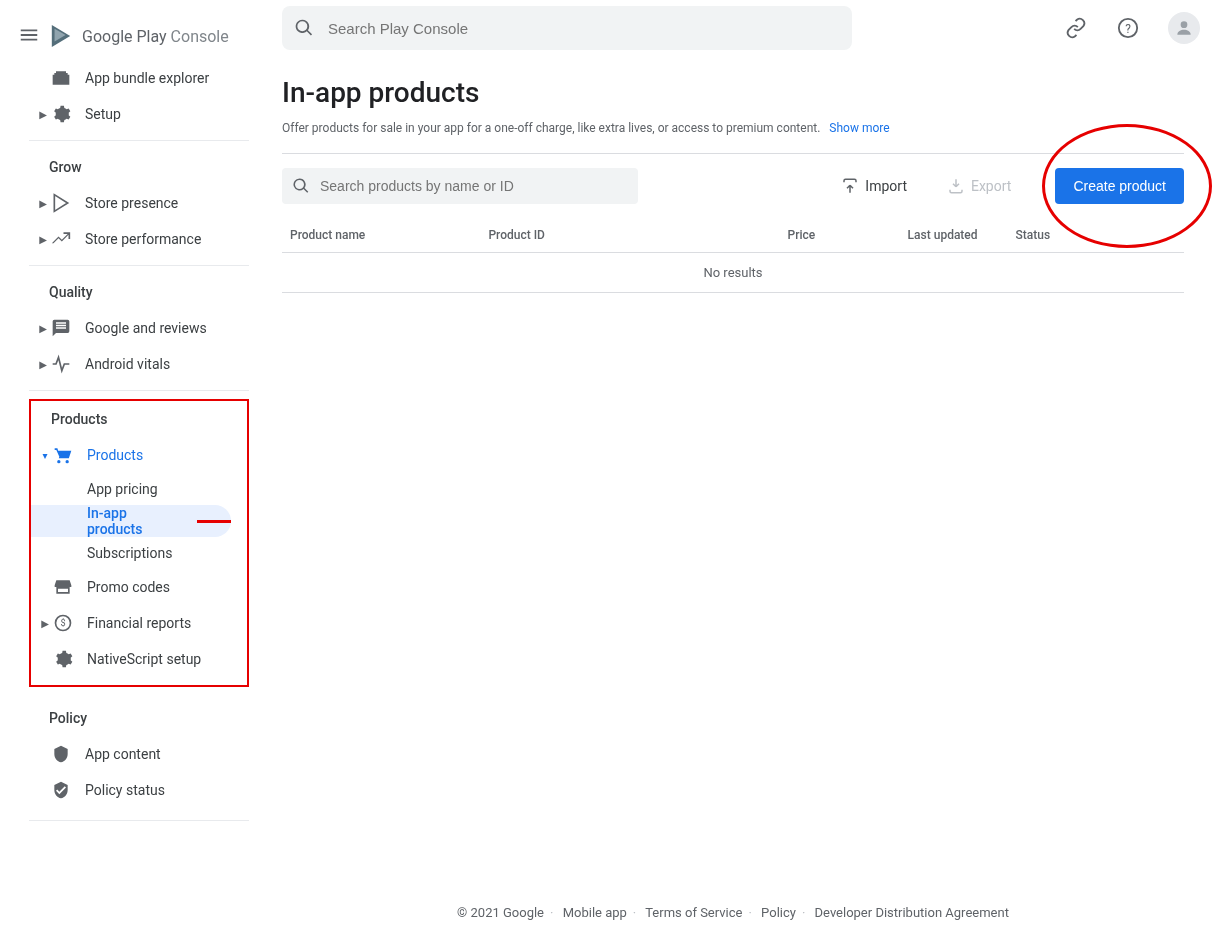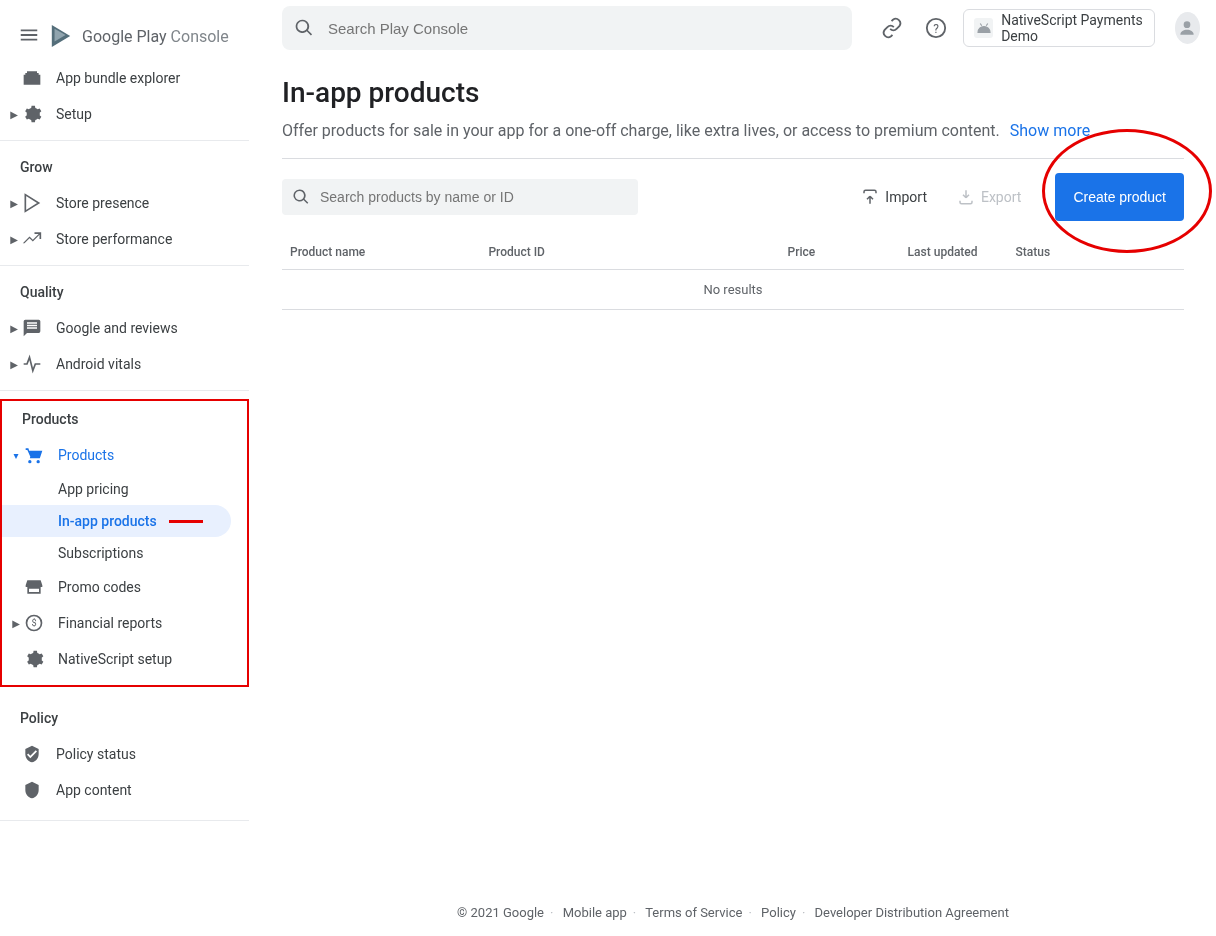--- a/index.html
+++ b/index.html
@@ -16,21 +16,21 @@
 
   
   .sidebar { width: 250px; flex-shrink: 0; border-right: 1px solid #fff; display: flex; flex-direction: column; }
   .logo-row { display: flex; align-items: center; height: 56px; padding: 16px 8px 0 18px; gap: 10px; }
   .menu-icon svg { width: 22px; height: 22px; fill:#5f6368; }
   .play-logo { display:flex; align-items:center; gap:6px; }
   .play-logo .triangle { width:22px; height:26px; }
   .play-logo-text { font-size:16px; color:#5f6368; margin-left:4px;}
   .play-logo-text .bold { color:#5f6368; font-weight:400;}
   .play-logo-text .light { color:#80868b; font-weight:400;}
-  .sidebar-list { flex:1; overflow-y:auto; padding-top:4px;}
+  .sidebar-list { flex:1; overflow-y:auto; padding-top:4px;margin-left:29px;}
   .section-divider { height:1px; background:#e8eaed; margin:8px 0; }
   .section-label { padding: 10px 20px 10px 20px; font-size:14px; color:#3c4043; font-weight:500;}
   .nav-row { display:flex; align-items:center; height:36px; padding:0 16px 0 8px; cursor:pointer; color:#3c4043; font-size:14px; position:relative;}
   .nav-row .caret { width:12px; display:flex; justify-content:center; font-size:10px; color:#5f6368;}
   .nav-row .nav-icon { width:20px; height:20px; margin:0 14px 0 2px; display:flex; align-items:center; justify-content:center; color:#5f6368; }
   .nav-row .nav-icon svg { width:20px; height:20px; fill:#5f6368; }
   .nav-row.active { color:#1a73e8;}
   .nav-row.active .nav-icon svg { fill:#1a73e8; }
   .nav-sub { padding-left: 56px; height:32px; display:flex; align-items:center; font-size:14px; color:#3c4043; cursor:pointer;}
   .nav-sub.selected { background:#e8f0fe; color:#1a73e8; border-radius: 0 16px 16px 0; margin-right:16px; font-weight:500;}
@@ -47,35 +47,35 @@
   .top-icon-btn { width:40px; height:40px; display:flex; align-items:center; justify-content:center; color:#5f6368; cursor:pointer;}
   .top-icon-btn svg { width:22px; height:22px; fill:#5f6368;}
   .app-chip { border:1px solid #dadce0; border-radius:6px; height:38px; display:flex; align-items:center; padding:0 10px; gap:8px; font-size:14px; color:#3c4043;}
   .app-chip-icon { width:24px; height:20px; background:#f1f3f4; border-radius:3px; display:flex; align-items:center; justify-content:center;}
   .app-chip-icon svg{ width:18px; height:12px; fill:#9aa0a6;}
   .avatar { width:32px; height:32px; border-radius:50%; background:#e8eaed; display:flex; align-items:center; justify-content:center; margin-left:8px;}
   .avatar svg { width:20px; height:20px; fill:#9aa0a6;}
 
   .content { padding: 20px 32px 0 32px; flex:1; display:flex; flex-direction:column; position:relative;}
   h1 { font-size:28px; font-weight:500; color:#202124; margin-bottom:12px;}
-  .subtitle { font-size:16px; color:#5f6368; margin-bottom:18px;}
+  .subtitle { font-size:12px; color:#5f6368; margin-bottom:18px;}
   .subtitle a { color:#1a73e8; text-decoration:none; margin-left:6px;}
   .divider { height:1px; background:#dadce0;}
 
-  .toolbar { display:flex; align-items:center; padding:14px 0; gap:18px;}
+  .toolbar { display:flex; align-items:center; padding:14px 0; gap:28px;}
   .search-small { width:356px; background:#f1f3f4; border-radius:4px; height:36px; display:flex; align-items:center; padding:0 10px; gap:10px;}
   .search-small svg{ width:18px; height:18px; fill:#5f6368;}
   .search-small input { flex:1; border:0; background:transparent; font-size:14px; color:#5f6368; outline:none;}
   .toolbar-spacer{flex:1;}
   .tool-btn { display:flex; align-items:center; gap:6px; color:#3c4043; font-size:14px; cursor:pointer; padding:0 6px;}
   .tool-btn.disabled { color:#bdc1c6; cursor:default;}
   .tool-btn svg{ width:18px; height:18px; }
   .tool-btn:not(.disabled) svg{ fill:#5f6368;}
   .tool-btn.disabled svg{ fill:#bdc1c6;}
-  .primary-btn { background:#1a73e8; color:#fff; border:0; border-radius:4px; height:48px; padding:0 18px; font-size:14px; font-weight:500; cursor:pointer; margin-left:10px;}
+  .primary-btn { background:#1a73e8; color:#fff; border:0; border-radius:4px; height:36px; padding:0 18px; font-size:14px; font-weight:500; cursor:pointer; margin-left:10px;}
 
   table { width:100%; border-collapse:collapse;}
   th { text-align:left; font-size:12px; font-weight:500; color:#5f6368; padding:10px 8px; border-bottom:1px solid #dadce0;}
   .no-results td { text-align:center; font-size:13px; color:#5f6368; padding:12px; border-bottom:1px solid #dadce0;}
 
   .red-ellipse { position:absolute; border:3px solid #e60000; border-radius:50%; pointer-events:none;}
   
   .footer { position:fixed; bottom:16px; left:250px; right:0; text-align:center; font-size:13px; color:#5f6368;}
   .footer a { color:#5f6368; text-decoration:none;}
   .footer .sep { margin:0 6px; color:#bdc1c6;}
@@ -207,33 +207,33 @@
             </span>
           <span>NativeScript setup</span>
         </div>
       </div>
 
       <div class="section-label" style="padding-top:23px">Policy</div>
       <div class="nav-row">
         <span class="caret"></span>
         <span class="nav-icon">
             <svg viewBox="0 0 24 24">
+              <path d="M12 2l8 4v6c0 5-3.4 9.3-8 10-4.6-.7-8-5-8-10V6zM11 10h2v6h-2zm0-3h2v2h-2z"></path>
+            </svg>
+          </span>
+        <span>App content</span>
+      </div>
+      <div class="nav-row">
+        <span class="caret"></span>
+        <span class="nav-icon">
+            <svg viewBox="0 0 24 24">
               <path d="M12 2l8 4v6c0 5-3.4 9.3-8 10-4.6-.7-8-5-8-10V6zM10 14l-2.5-2.5L6 13l4 4 8-8-1.5-1.5z"></path>
             </svg>
           </span>
         <span>Policy status</span>
-      </div>
-      <div class="nav-row">
-        <span class="caret"></span>
-        <span class="nav-icon">
-            <svg viewBox="0 0 24 24">
-              <path d="M12 2l8 4v6c0 5-3.4 9.3-8 10-4.6-.7-8-5-8-10V6zM11 10h2v6h-2zm0-3h2v2h-2z"></path>
-            </svg>
-          </span>
-        <span>App content</span>
       </div>
       <div class="section-divider" style="margin-top:12px"></div>
     </div>
   </aside>
 
   <div class="main">
     <div class="topbar">
       <div class="search-large">
         <svg viewBox="0 0 24 24">
             <path d="M10 2a8 8 0 105.3 14l5 5 1.4-1.4-5-5A8 8 0 0010 2zm0 2a6 6 0 110 12 6 6 0 010-12z"></path>
@@ -245,28 +245,20 @@
           <svg viewBox="0 0 24 24">
             <path d="M10 13a5 5 0 007 0l3-3a5 5 0 00-7-7l-1.5 1.5M14 11a5 5 0 00-7 0l-3 3a5 5 0 007 7l1.5-1.5" fill="none" stroke="#5f6368" stroke-width="2"></path>
           </svg>
         </div>
       <div class="top-icon-btn">
           <svg viewBox="0 0 24 24">
             <circle cx="12" cy="12" r="10" fill="none" stroke="#5f6368" stroke-width="2"></circle>
             <text x="12" y="17" text-anchor="middle" font-size="13" fill="#5f6368">?</text>
           </svg>
         </div>
-      <div class="app-chip">
-        <span class="app-chip-icon">
-            <svg viewBox="0 0 24 16">
-              <path d="M4 14a8 8 0 0116 0zM7 2l2 3M17 2l-2 3" stroke="#9aa0a6" stroke-width="1.5" fill="#9aa0a6"></path>
-            </svg>
-          </span>
-        <span>NativeScript Payments Demo</span>
-      </div>
       <div class="avatar">
           <svg viewBox="0 0 24 24">
             <circle cx="12" cy="8" r="4"></circle>
             <path d="M4 20c0-4 4-6 8-6s8 2 8 6z"></path>
           </svg>
         </div>
     </div>
 
     <div class="content">
       <h1>In-app products</h1>

